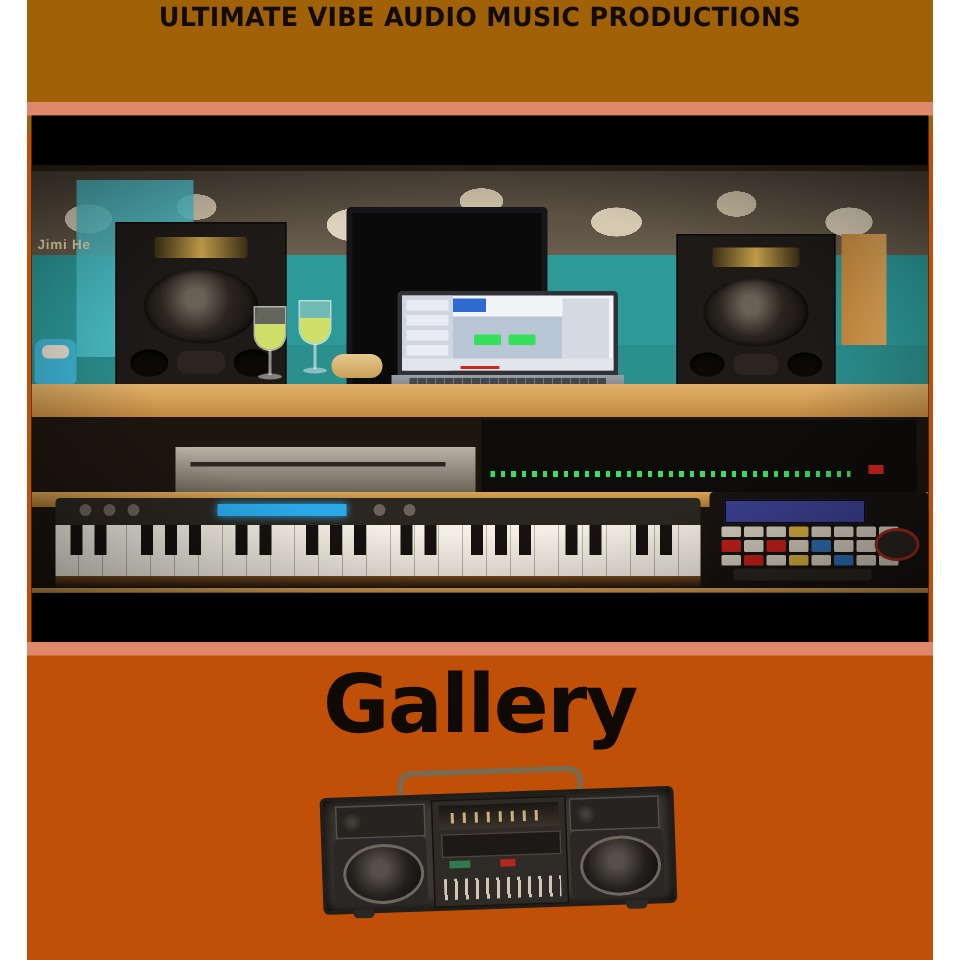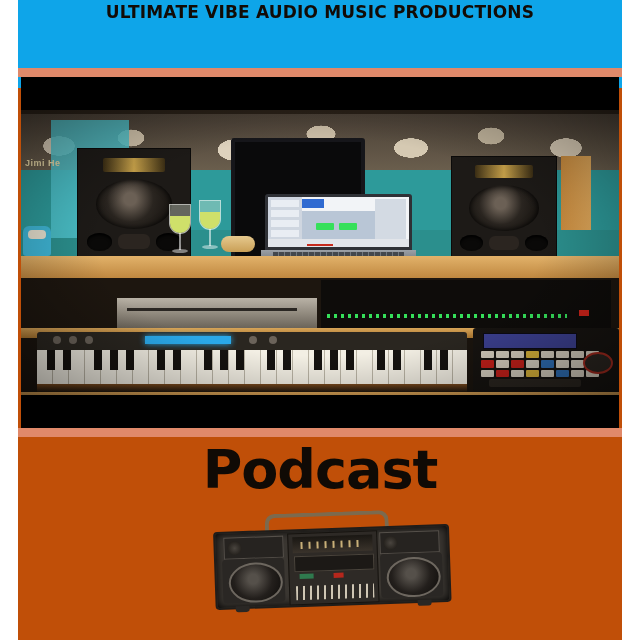--- a/index.html
+++ b/index.html
@@ -4,21 +4,21 @@
 <style>
   html,body{margin:0;padding:0;background:#ffffff;}
   body{width:640px;height:640px;overflow:hidden;font-family:"Liberation Sans",sans-serif;}
 
   .page{position:relative;width:640px;height:640px;background:#ffffff;}
 
   
   .poster{position:absolute;left:18px;top:0;width:604px;height:640px;background:#c04f08;overflow:hidden;}
 
   
-  .header-band{position:absolute;left:0;top:0;width:604px;height:88px;background:#0ea5e9;}
+  .header-band{position:absolute;left:0;top:0;width:604px;height:88px;background:#a16207;}
   .headline{position:absolute;left:0;top:2px;width:604px;text-align:center;
             font-family:"DejaVu Sans",sans-serif;font-weight:bold;font-size:17.5px;
             letter-spacing:.2px;color:#120b06;white-space:nowrap;
             transform:scaleX(.97);transform-origin:center;}
 
   
   .rule{position:absolute;left:0;width:604px;height:9px;background:#e0896a;}
   .rule.top{top:68px;}
   .rule.bottom{top:428px;}
 
@@ -346,21 +346,21 @@
           <div class="slot"></div>
         </div>
 
         <div class="kb-wood"></div>
         <div class="photo-vig"></div>
       </div>
     </div>
 
     <div class="rule bottom"></div>
 
-    <div class="podcast">Podcast</div>
+    <div class="podcast">Gallery</div>
 
     <div class="boombox">
       <div class="bb-handle"></div>
       <div class="bb-body">
         <div class="bb-tweeter l">
             <i></i>
           </div>
         <div class="bb-tweeter r">
             <i></i>
           </div>

